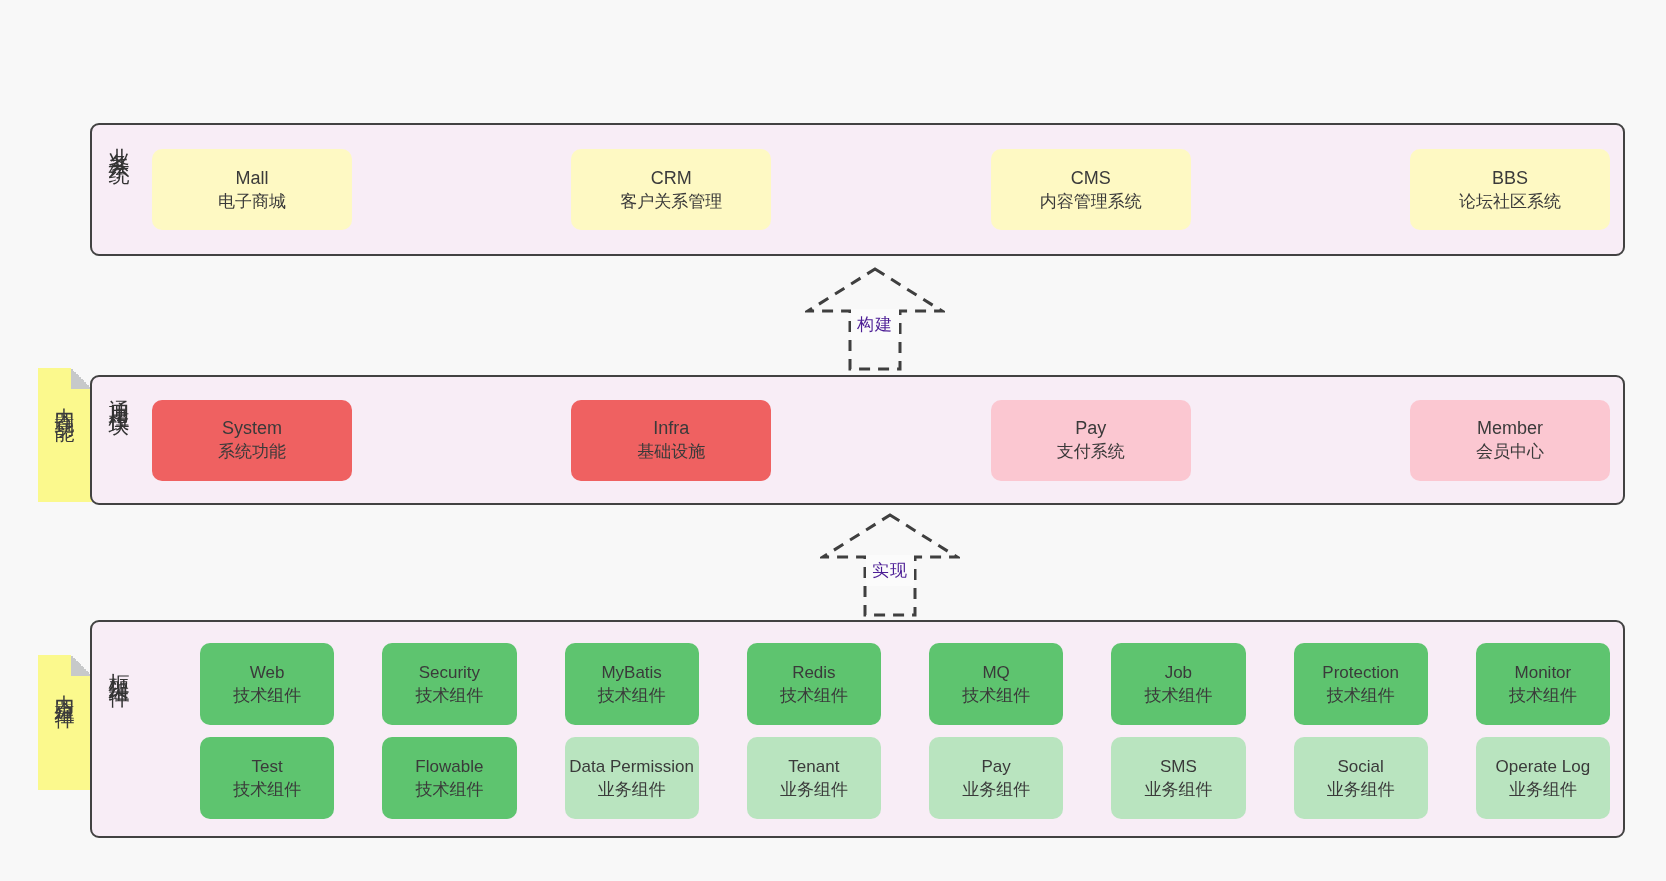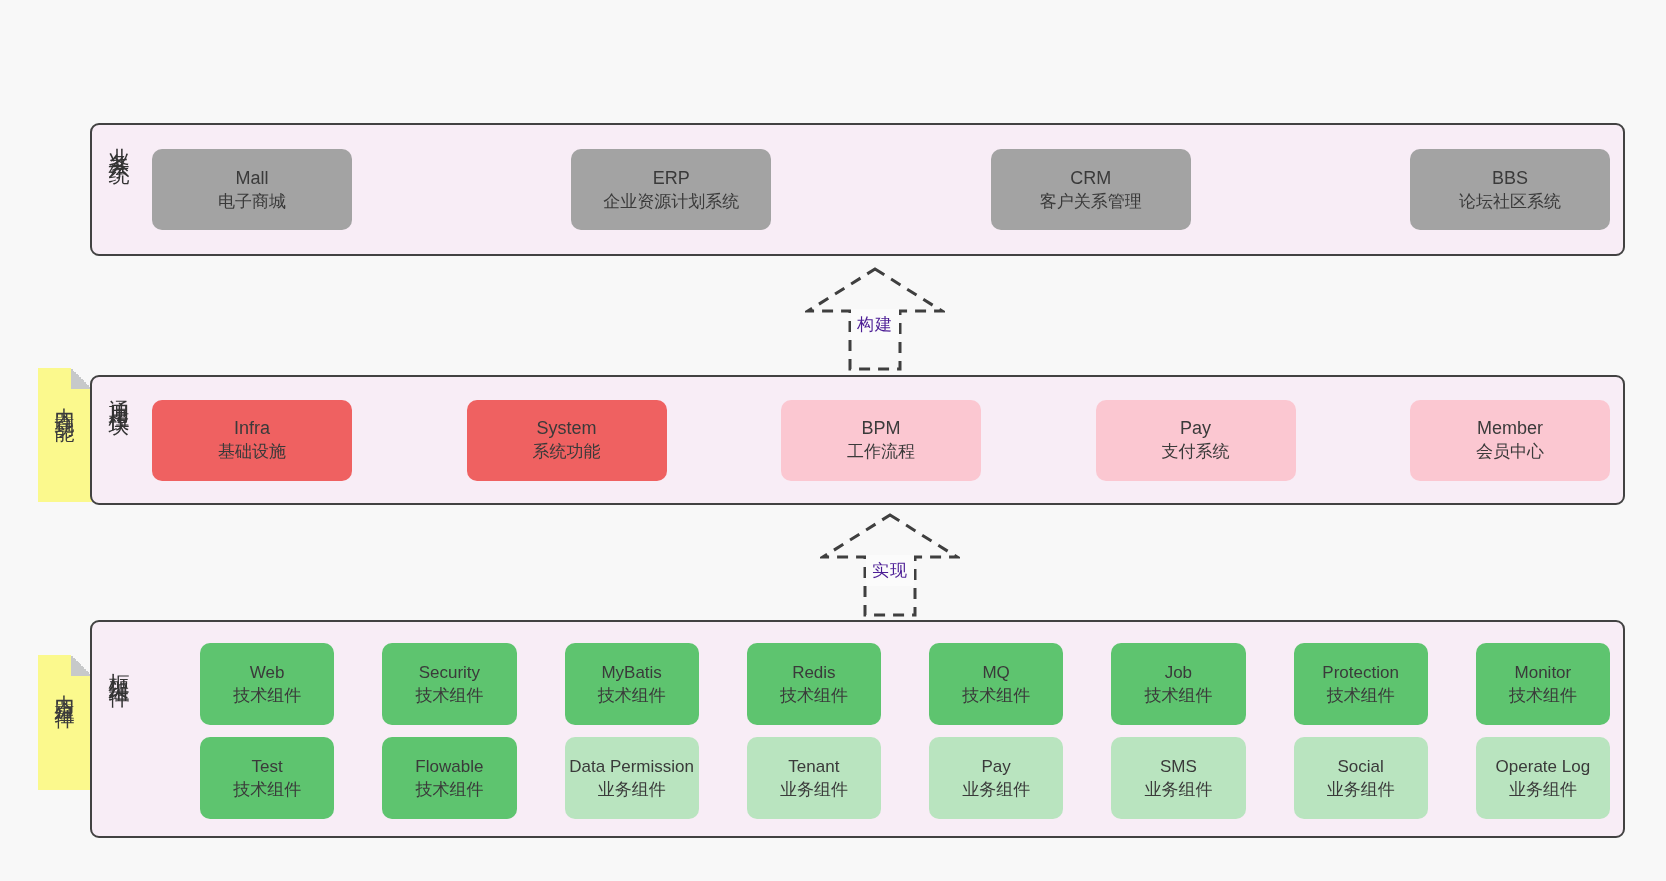--- a/index.html
+++ b/index.html
@@ -32,21 +32,21 @@
     display:flex;justify-content:space-between;align-items:center;
   }
   .r1{top:21px;height:82px;}
   .r2{top:115px;height:82px;}
   .box{
     display:flex;flex-direction:column;justify-content:center;align-items:center;
     border-radius:10px;text-align:center;line-height:24px;
   }
   .box-wide{width:200px;height:81px;}
   .box-sm{width:148px;height:82px;line-height:23px;margin-left:48px;}
-  .blue{background:#a3a3a3;}
+  .blue{background:#fef9c3;}
   .red{background:#ef6161;}
   .pink{background:#fbc7d1;}
   .green{background:#5ec46f;}
   .lightgreen{background:#b9e4bf;}
   .box-title{font-size:18px;color:#3a3a3a;}
   .box-sm .box-title{font-size:17px;max-width:126px;}
   .box-subtitle{font-size:17px;color:#3a3a3a;}
   .sticky{
     position:absolute;left:38px;width:54px;background:#fbf98d;z-index:1;
   }
@@ -75,26 +75,26 @@
 <body>
 
 <div class="container c1">
   <div class="v-label">业务系统</div>
   <div class="boxes-row">
     <div class="box box-wide blue">
       <div class="box-title">Mall</div>
       <div class="box-subtitle">电子商城</div>
     </div>
     <div class="box box-wide blue">
-      <div class="box-title">ERP</div>
-      <div class="box-subtitle">企业资源计划系统</div>
-    </div>
-    <div class="box box-wide blue">
       <div class="box-title">CRM</div>
       <div class="box-subtitle">客户关系管理</div>
+    </div>
+    <div class="box box-wide blue">
+      <div class="box-title">CMS</div>
+      <div class="box-subtitle">内容管理系统</div>
     </div>
     <div class="box box-wide blue">
       <div class="box-title">BBS</div>
       <div class="box-subtitle">论坛社区系统</div>
     </div>
   </div>
 </div>
 
 <div class="arrow a1">
   <svg viewBox="0 0 140 104">
@@ -105,30 +105,26 @@
 
 <div class="sticky s2">
   <span class="fold"></span>
   <span class="sticky-text">内置功能</span>
 </div>
 
 <div class="container c2">
   <div class="v-label">通用模块</div>
   <div class="boxes-row">
     <div class="box box-wide red">
+      <div class="box-title">System</div>
+      <div class="box-subtitle">系统功能</div>
+    </div>
+    <div class="box box-wide red">
       <div class="box-title">Infra</div>
       <div class="box-subtitle">基础设施</div>
-    </div>
-    <div class="box box-wide red">
-      <div class="box-title">System</div>
-      <div class="box-subtitle">系统功能</div>
-    </div>
-    <div class="box box-wide pink">
-      <div class="box-title">BPM</div>
-      <div class="box-subtitle">工作流程</div>
     </div>
     <div class="box box-wide pink">
       <div class="box-title">Pay</div>
       <div class="box-subtitle">支付系统</div>
     </div>
     <div class="box box-wide pink">
       <div class="box-title">Member</div>
       <div class="box-subtitle">会员中心</div>
     </div>
   </div>

